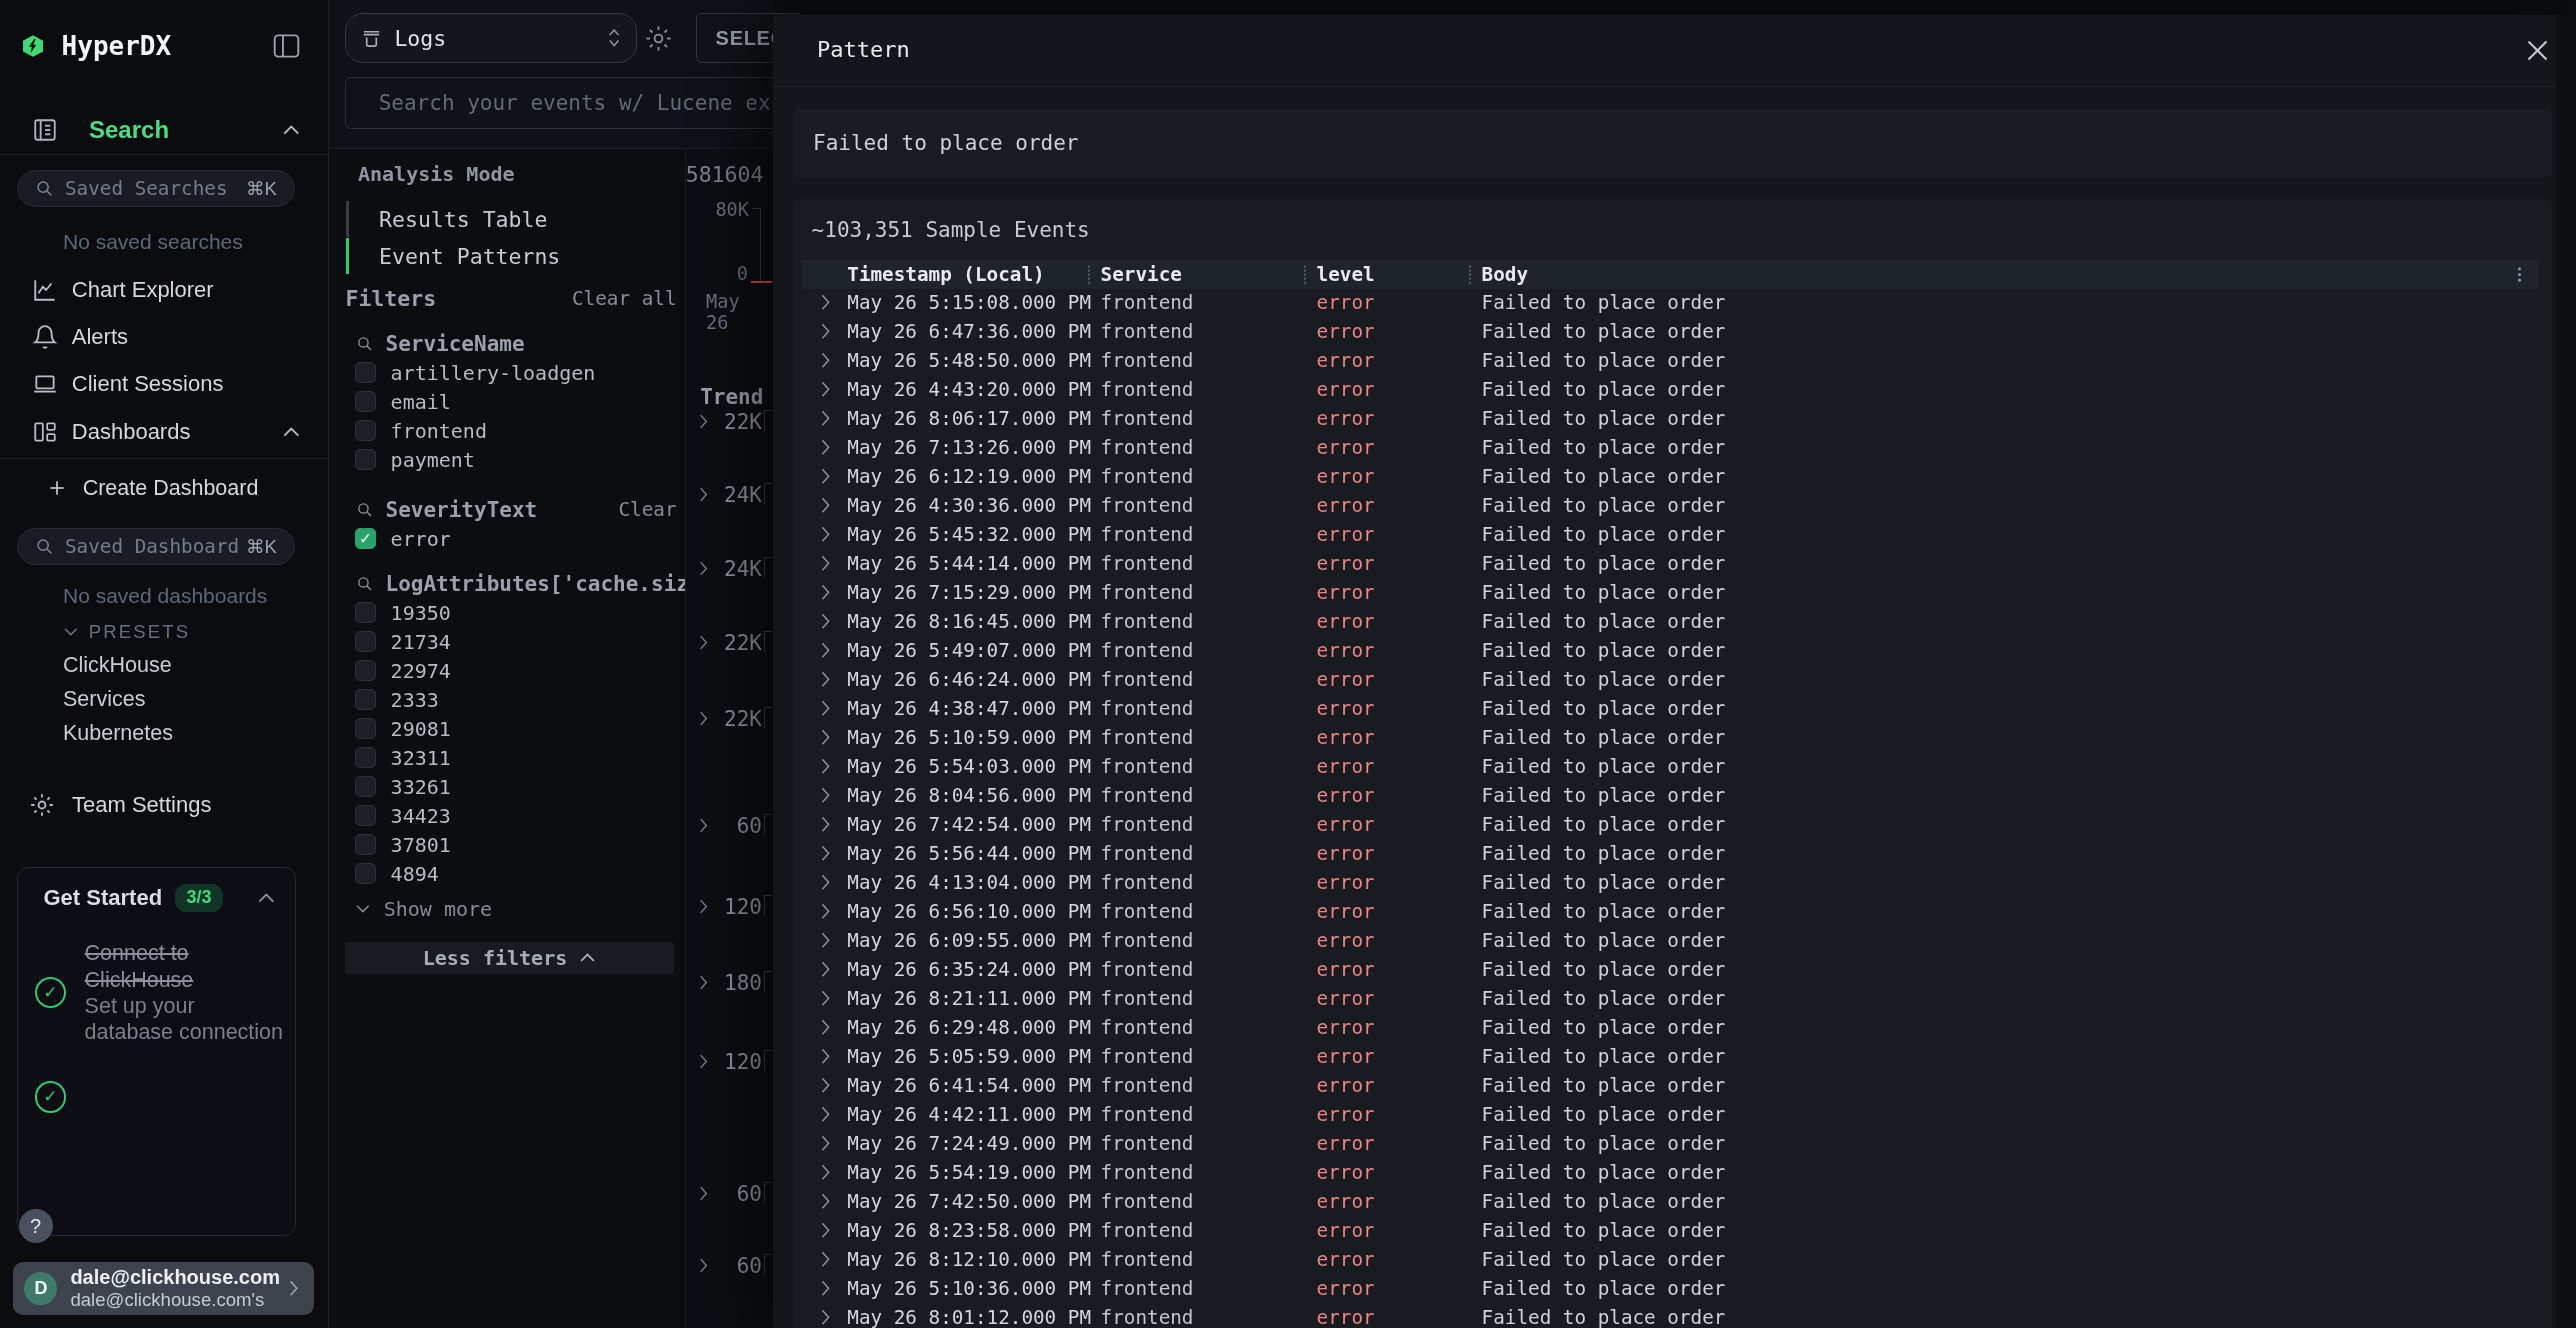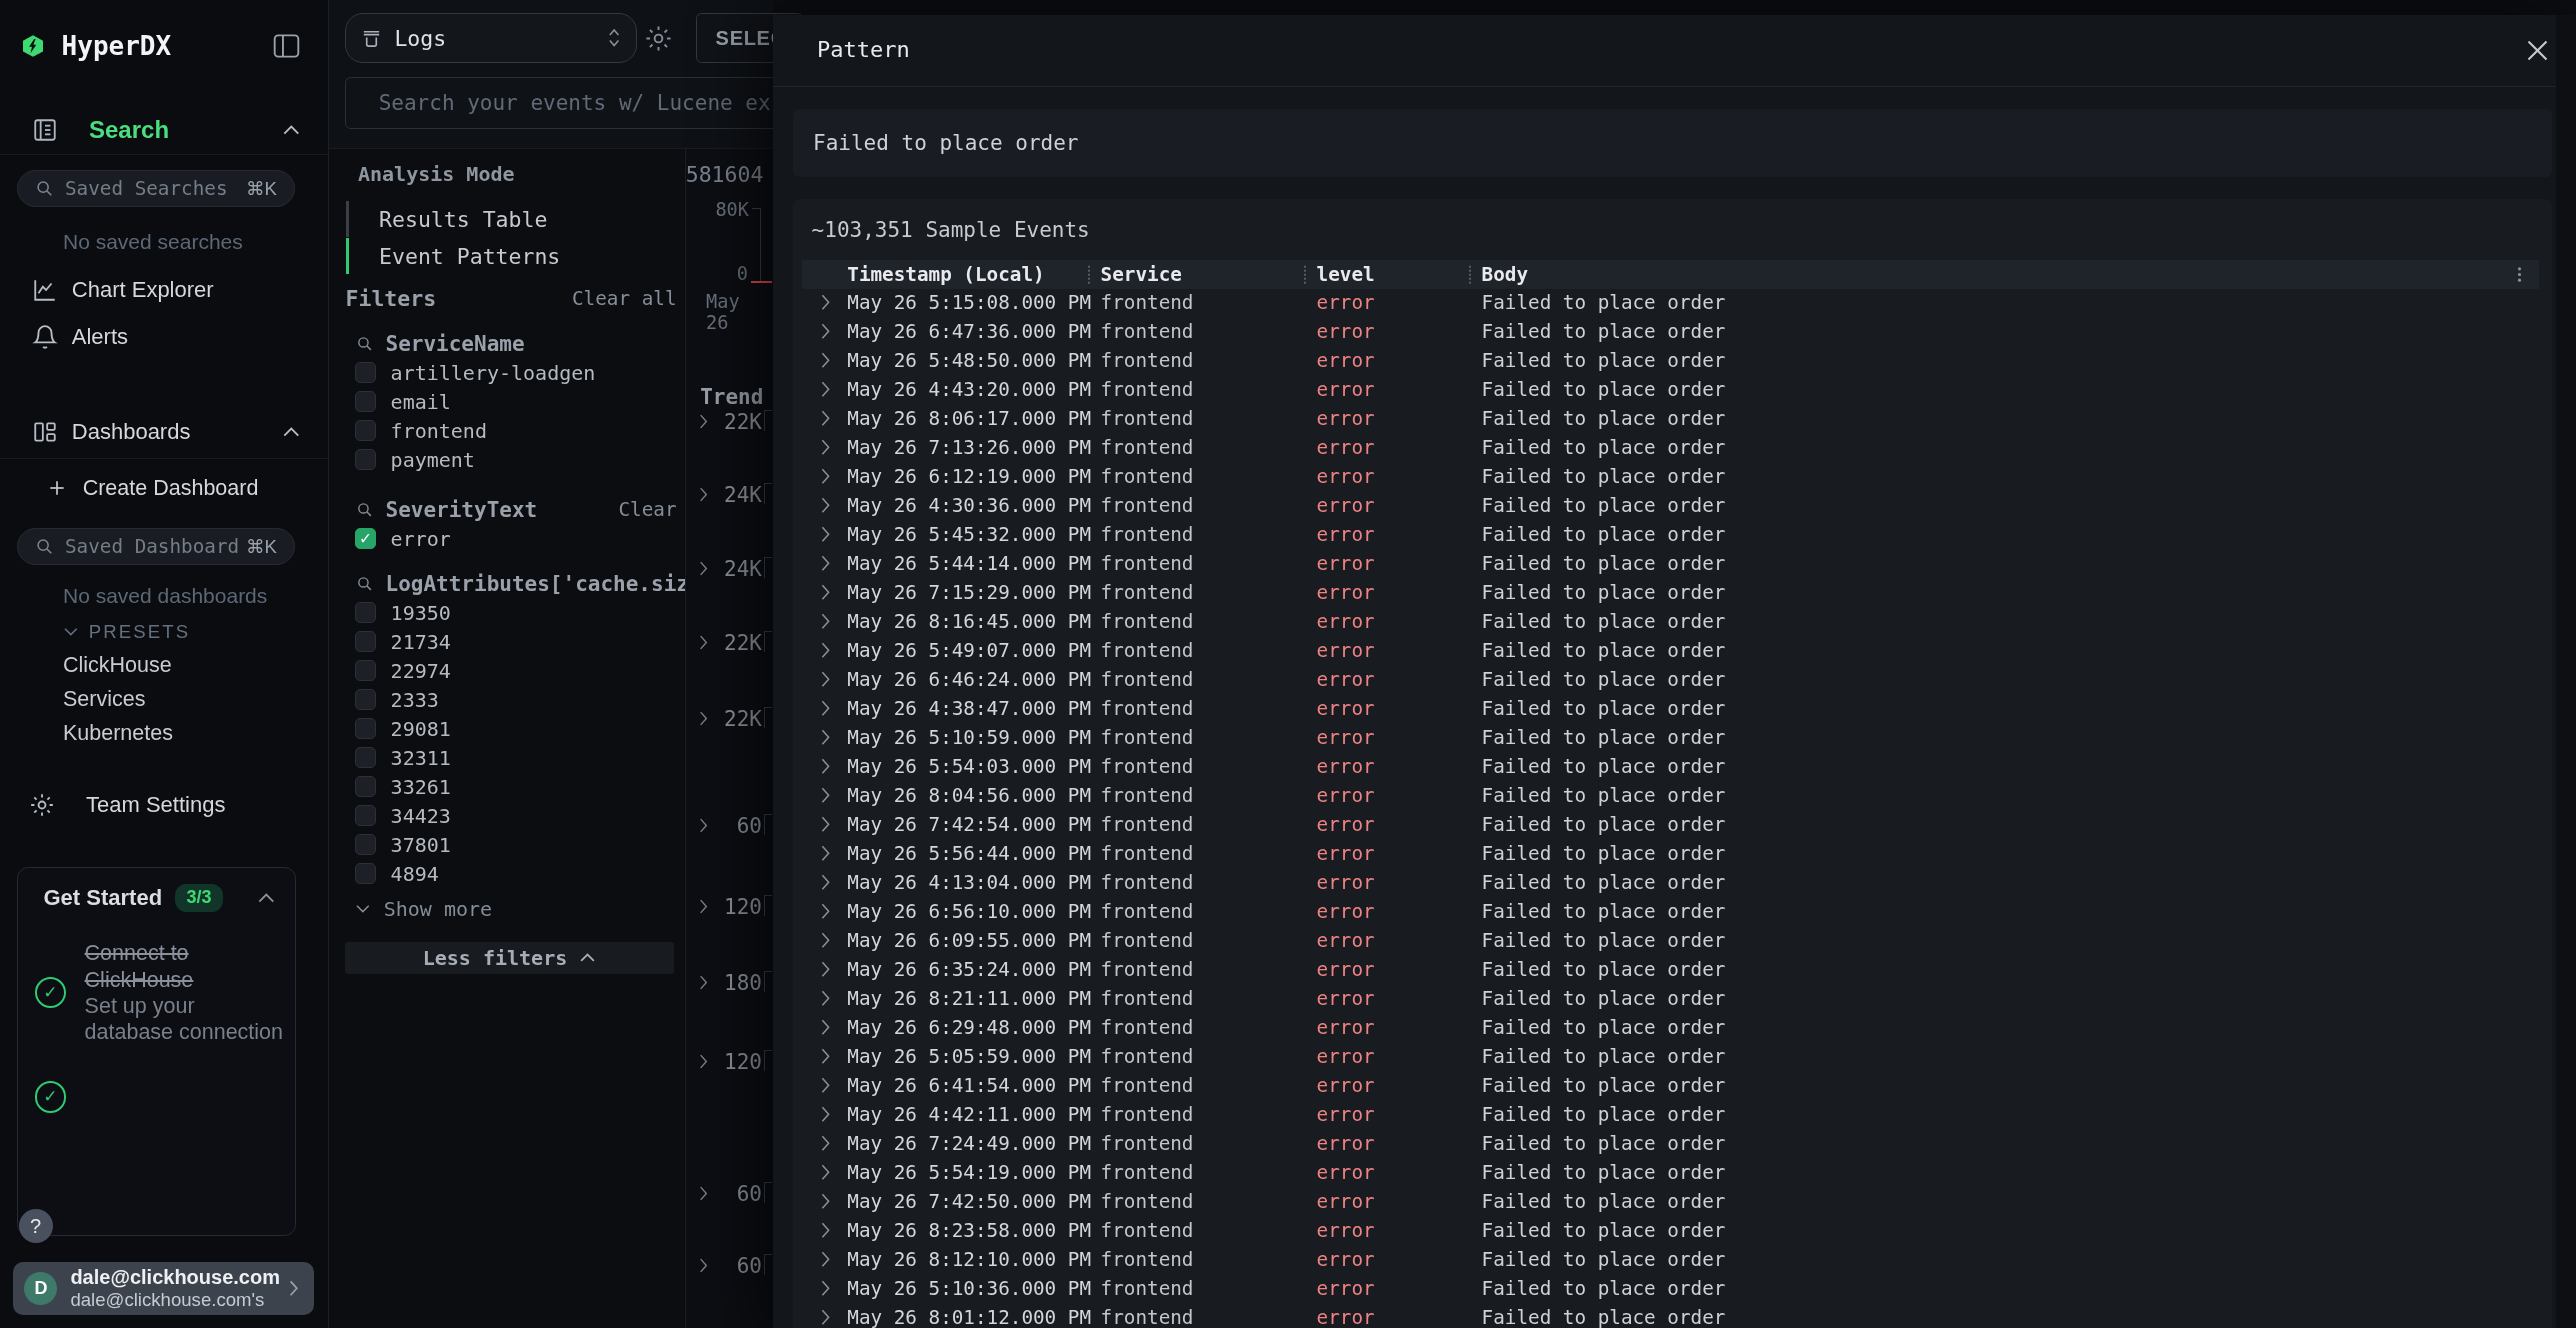--- a/index.html
+++ b/index.html
@@ -43,21 +43,21 @@
   #create-dashboard { position:absolute; top:471px; left:47px; height:34px; display:flex; align-items:center; color:#c9cdd3; }
   #create-dashboard .lb { margin-left:15.7px; font-size:21.5px; color:#d5d8dc; }
 
   #presets-header { position:absolute; top:617px; left:63px; height:29px; display:flex; align-items:center; color:#65707e; }
   #presets-header .lb { margin-left:10px; font-size:18.6px; letter-spacing:2.1px; }
   #preset-list { position:absolute; top:648px; left:63px; }
   .preset-item { height:34px; line-height:34px; font-size:21.5px; color:#c9cdd3; }
 
   #team-settings { position:absolute; top:784px; left:29px; right:27px; height:42px; display:flex; align-items:center; }
   #team-settings .ic { color:#b6bdc6; }
-  #team-settings .lb { margin-left:31px; font-size:22px; color:#d5d8dc; }
+  #team-settings .lb { margin-left:17px; font-size:22px; color:#d5d8dc; }
 
   #get-started { position:absolute; top:867px; left:16.5px; width:279px; height:369px;
                  border:1.4px solid #262a31; border-radius:11.4px; background:#0c0e13; overflow:hidden; }
   #gs-header { position:absolute; top:15.7px; left:26px; right:18.6px; display:flex; align-items:center; }
   #gs-title { font-size:22px; font-weight:bold; color:#dadde1; }
   #gs-badge { margin-left:13px; background:#12352a; color:#3fd973; font-size:18px; font-weight:bold;
               padding:3.6px 11.4px; border-radius:11.4px; }
   #gs-header .chev { margin-left:auto; color:#8b929c; }
   #gs-items { position:absolute; top:72px; left:17px; right:11.4px; display:flex; flex-direction:column; gap:36px; }
   .gs-item { display:flex; align-items:center; gap:18.6px; }
@@ -241,20 +241,29 @@
   </div>
   <div class="nav-item" style="top:316px">
     <span class="ic">
       <svg width="26" height="26" viewBox="0 0 24 24" fill="none" stroke="currentColor" stroke-width="1.7">
           <path d="M18 8a6 6 0 0 0-12 0c0 7-3 9-3 9h18s-3-2-3-9"></path>
           <path d="M13.7 21a2 2 0 0 1-3.4 0"></path>
         </svg>
     </span>
     <span class="lb">Alerts</span>
   </div>
+  <div class="nav-item" style="top:363px">
+    <span class="ic">
+      <svg width="26" height="26" viewBox="0 0 24 24" fill="none" stroke="currentColor" stroke-width="1.7">
+          <rect x="4" y="5" width="16" height="11" rx="1"></rect>
+          <line x1="2" y1="19" x2="22" y2="19"></line>
+        </svg>
+    </span>
+    <span class="lb">Client Sessions</span>
+  </div>
   <div class="nav-item" style="top:411px">
     <span class="ic">
       <svg width="26" height="26" viewBox="0 0 24 24" fill="none" stroke="currentColor" stroke-width="1.7">
           <rect x="3" y="4" width="7" height="16" rx="1"></rect>
           <rect x="14" y="4" width="7" height="6" rx="1"></rect>
           <rect x="14" y="14" width="7" height="6" rx="1"></rect>
         </svg>
     </span>
     <span class="lb">Dashboards</span>
     <span class="chev">

